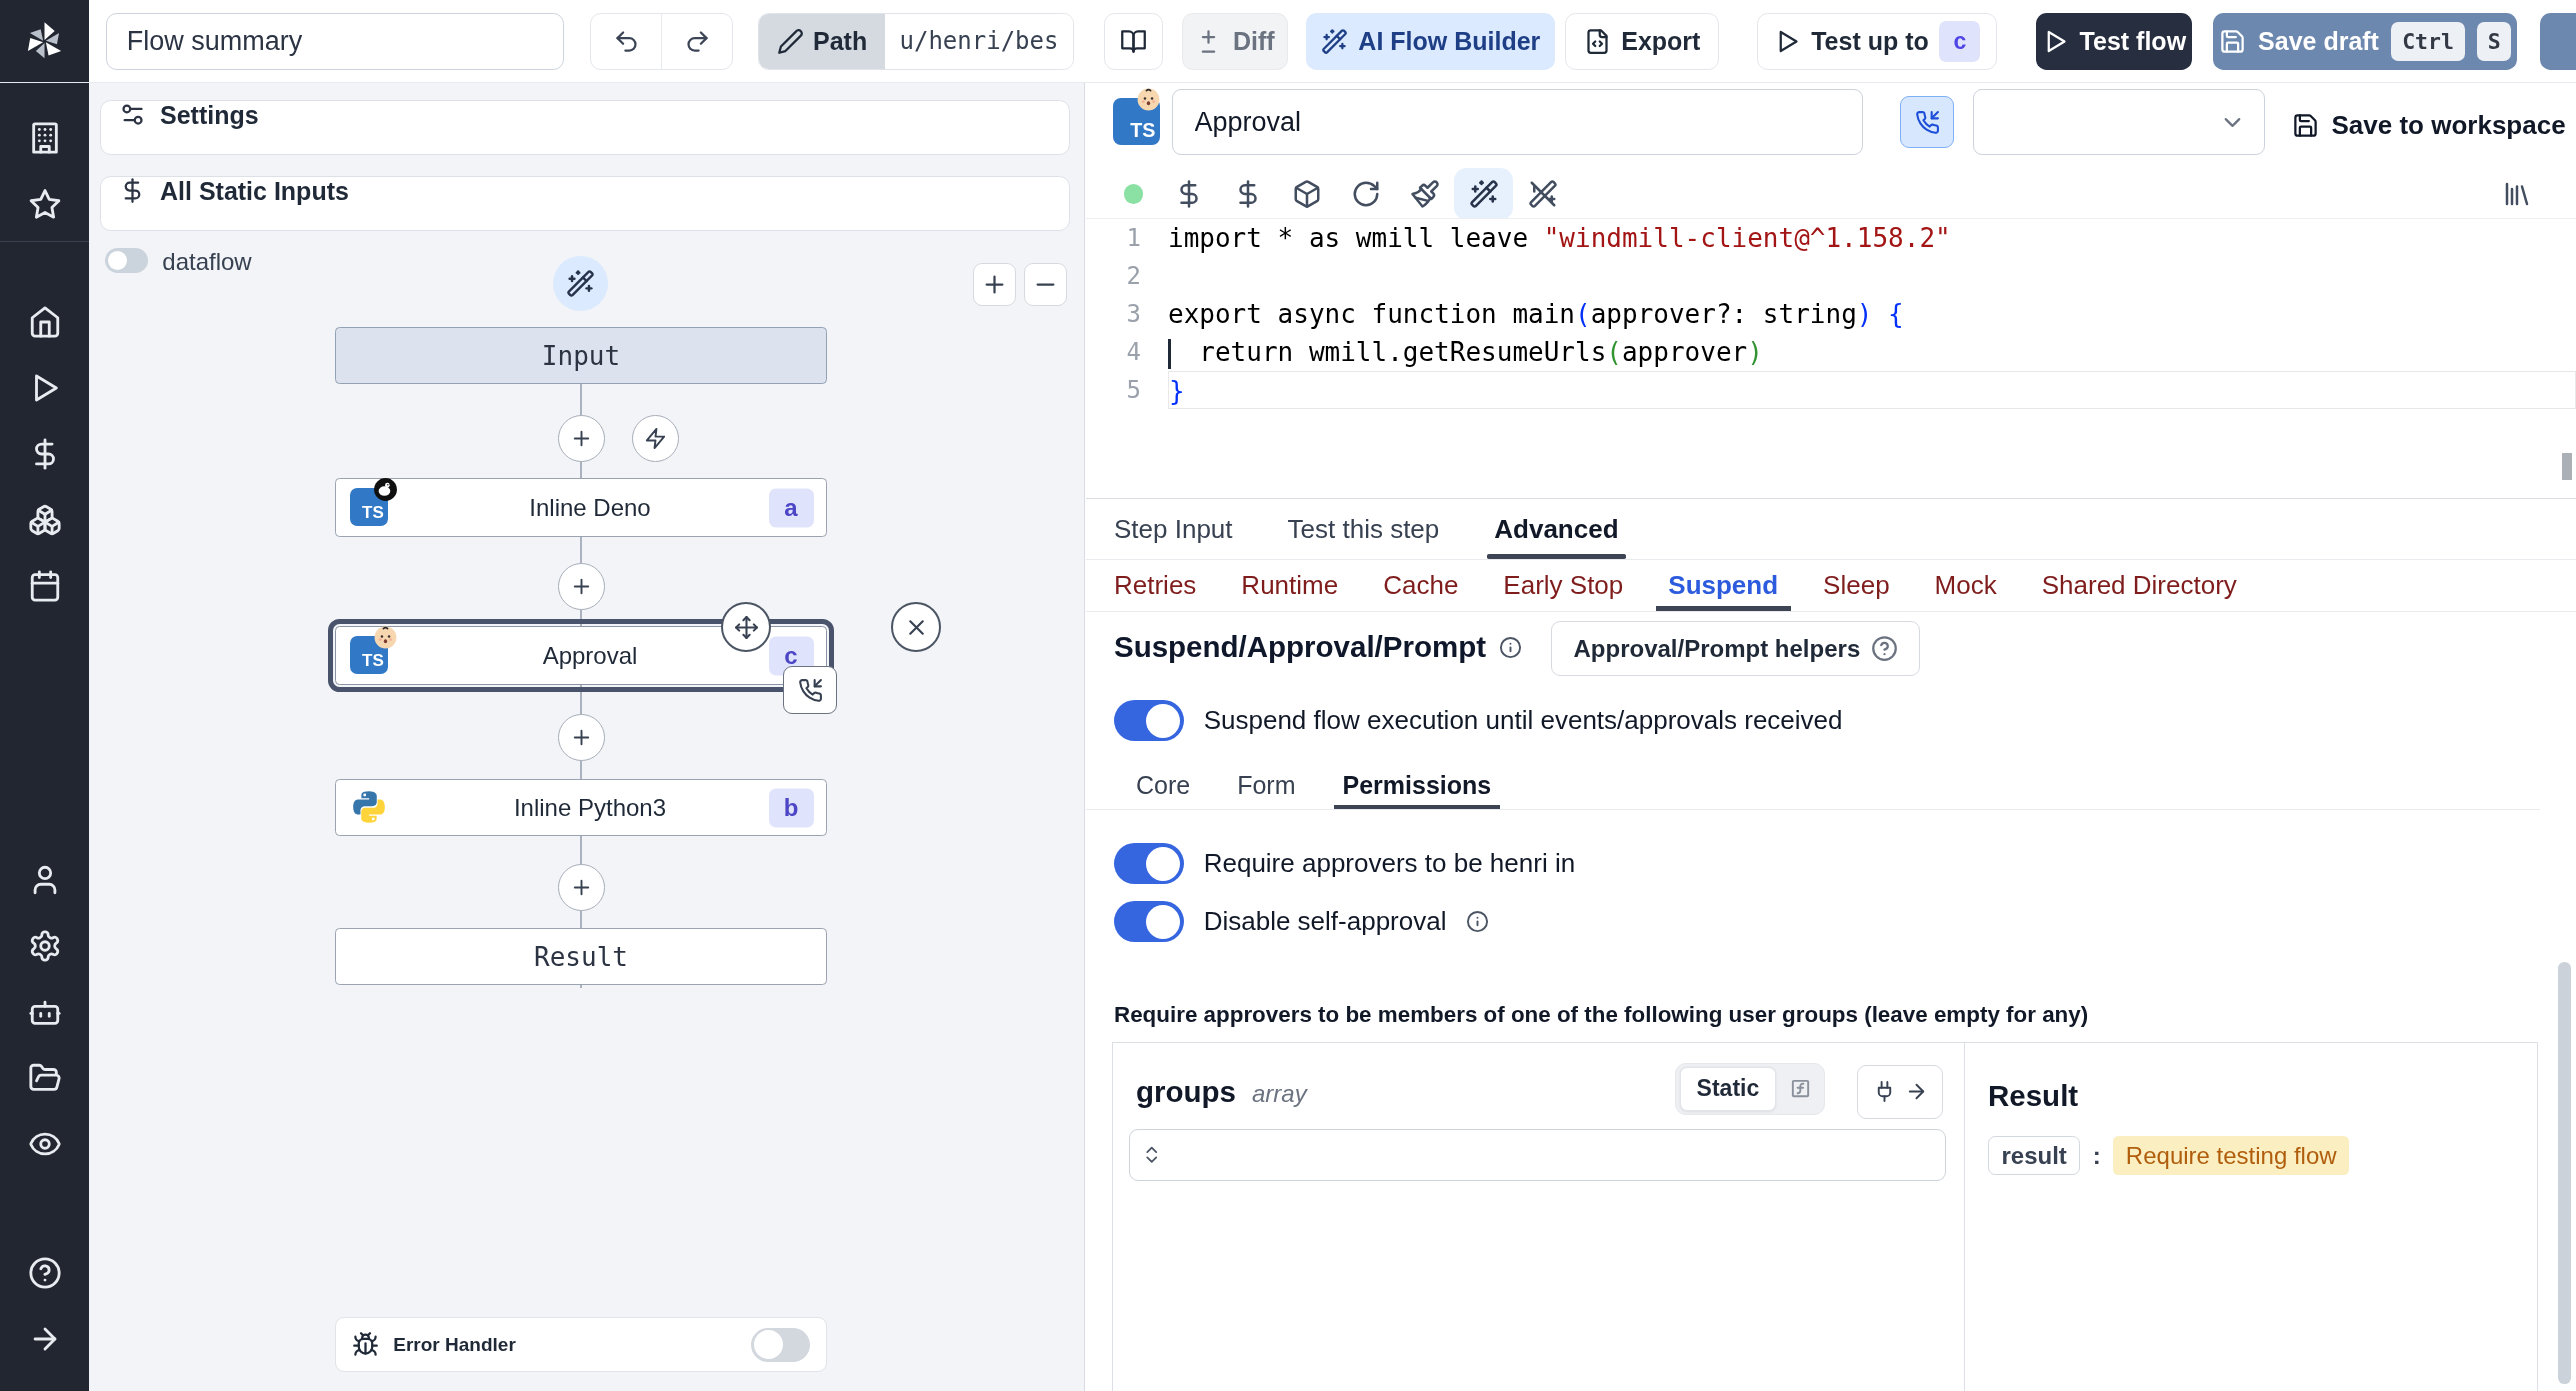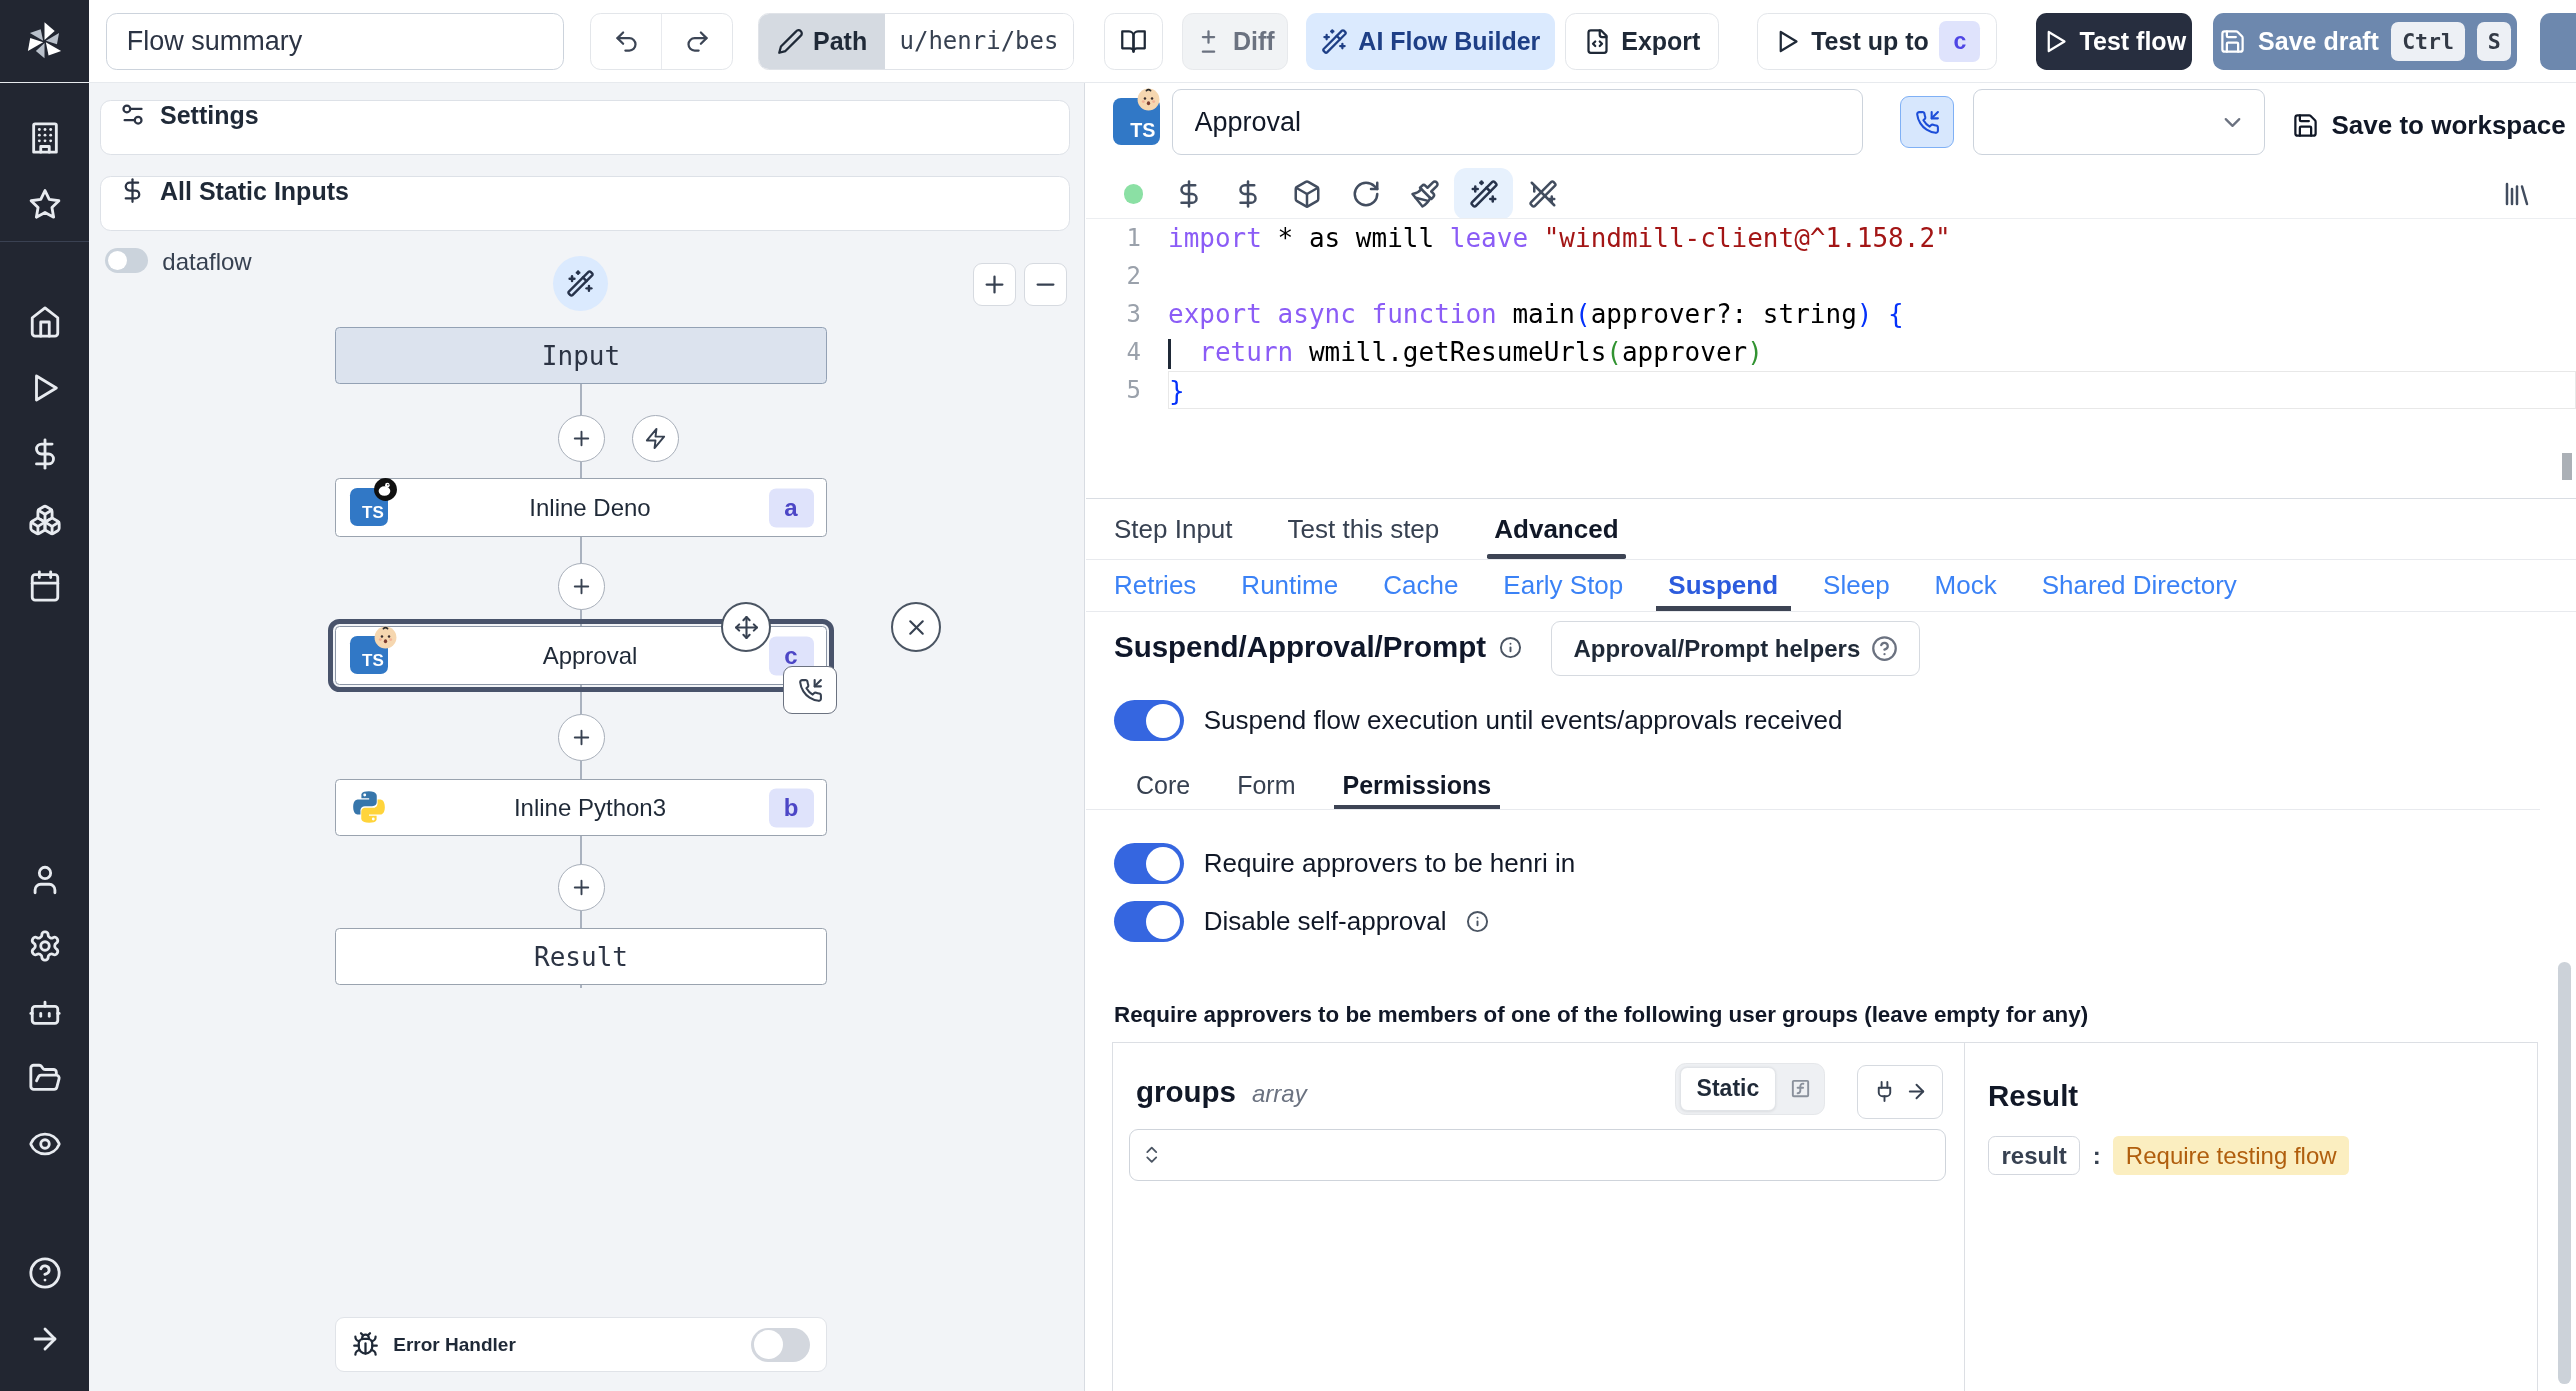--- a/index.html
+++ b/index.html
@@ -127,33 +127,33 @@
   .tbi.right{margin-left:auto;margin-right:30px}
 
   
   .editor{position:absolute;left:0;top:136px;right:0;height:281px;border-top:1.8px solid #eceef1;
           border-bottom:1.8px solid #d9dde3;box-sizing:border-box;background:#fff;
           font-family:"DejaVu Sans Mono",monospace;font-size:26px}
   .code-row{display:flex;height:38px;line-height:38px;position:relative}
   .gut{width:82px;flex:none;text-align:right;padding-right:27px;box-sizing:border-box;color:#9aa1ab;font-size:24px}
   .ctext{flex:1;white-space:pre;color:#000;position:relative;box-sizing:border-box}
   .code-row.current .ctext{border:1.8px solid #e8e8e8}
-  .tok-kw{color:#8b5cf6}.tok-str{color:#a31515}.tok-b1{color:#0431fa}.tok-b2{color:#319331}
+  .tok-kw{color:#000000}.tok-str{color:#a31515}.tok-b1{color:#0431fa}.tok-b2{color:#319331}
   .cursor{display:inline-block;width:2.7px;height:30px;background:#1f2937;vertical-align:middle;margin-right:-2.7px}
   .code-scroll{position:absolute;right:3.6px;top:234px;width:10.7px;height:27px;background:#8f969e;opacity:.75}
 
   
   .tabs1{position:absolute;left:0;top:417px;right:0;height:61px;display:flex;align-items:center;gap:55px;
          padding-left:28px;border-bottom:1.8px solid #e8eaee;box-sizing:border-box}
   .tab1{font-size:26px;color:#374151;position:relative;height:100%;display:flex;align-items:center;cursor:pointer}
   .tab1.active{color:#111827;font-weight:600}
   .tab1.active::after{content:"";position:absolute;left:-7.2px;right:-7.2px;bottom:0;height:5.4px;background:#3d4454;border-radius:1.8px}
   .tabs2{position:absolute;left:0;top:478px;right:0;height:52px;display:flex;align-items:center;gap:45px;
          padding-left:28px;border-bottom:1.8px solid #e8eaee;box-sizing:border-box}
-  .tab2{font-size:26px;color:#3b82f6;position:relative;height:100%;display:flex;align-items:center;cursor:pointer}
+  .tab2{font-size:26px;color:#7f1d1d;position:relative;height:100%;display:flex;align-items:center;cursor:pointer}
   .tab2.active{color:#2c5bdd;font-weight:600}
   .tab2.active::before{content:"";position:absolute;left:-16px;right:-16px;top:3.6px;bottom:9px;
         background:#edf4fe;border-radius:9px;z-index:-1}
   .tab2.active::after{content:"";position:absolute;left:-12.5px;right:-12.5px;bottom:0;height:5.4px;background:#3d4454}
 
   
   .content{position:absolute;left:0;top:530px;right:0;bottom:0}
   .sus-head{position:absolute;left:28px;top:18px;display:flex;align-items:center;gap:12.5px}
   .sus-title{font-size:29.5px;font-weight:700;color:#0f172a}
   .info-ic{color:#4b5563}

